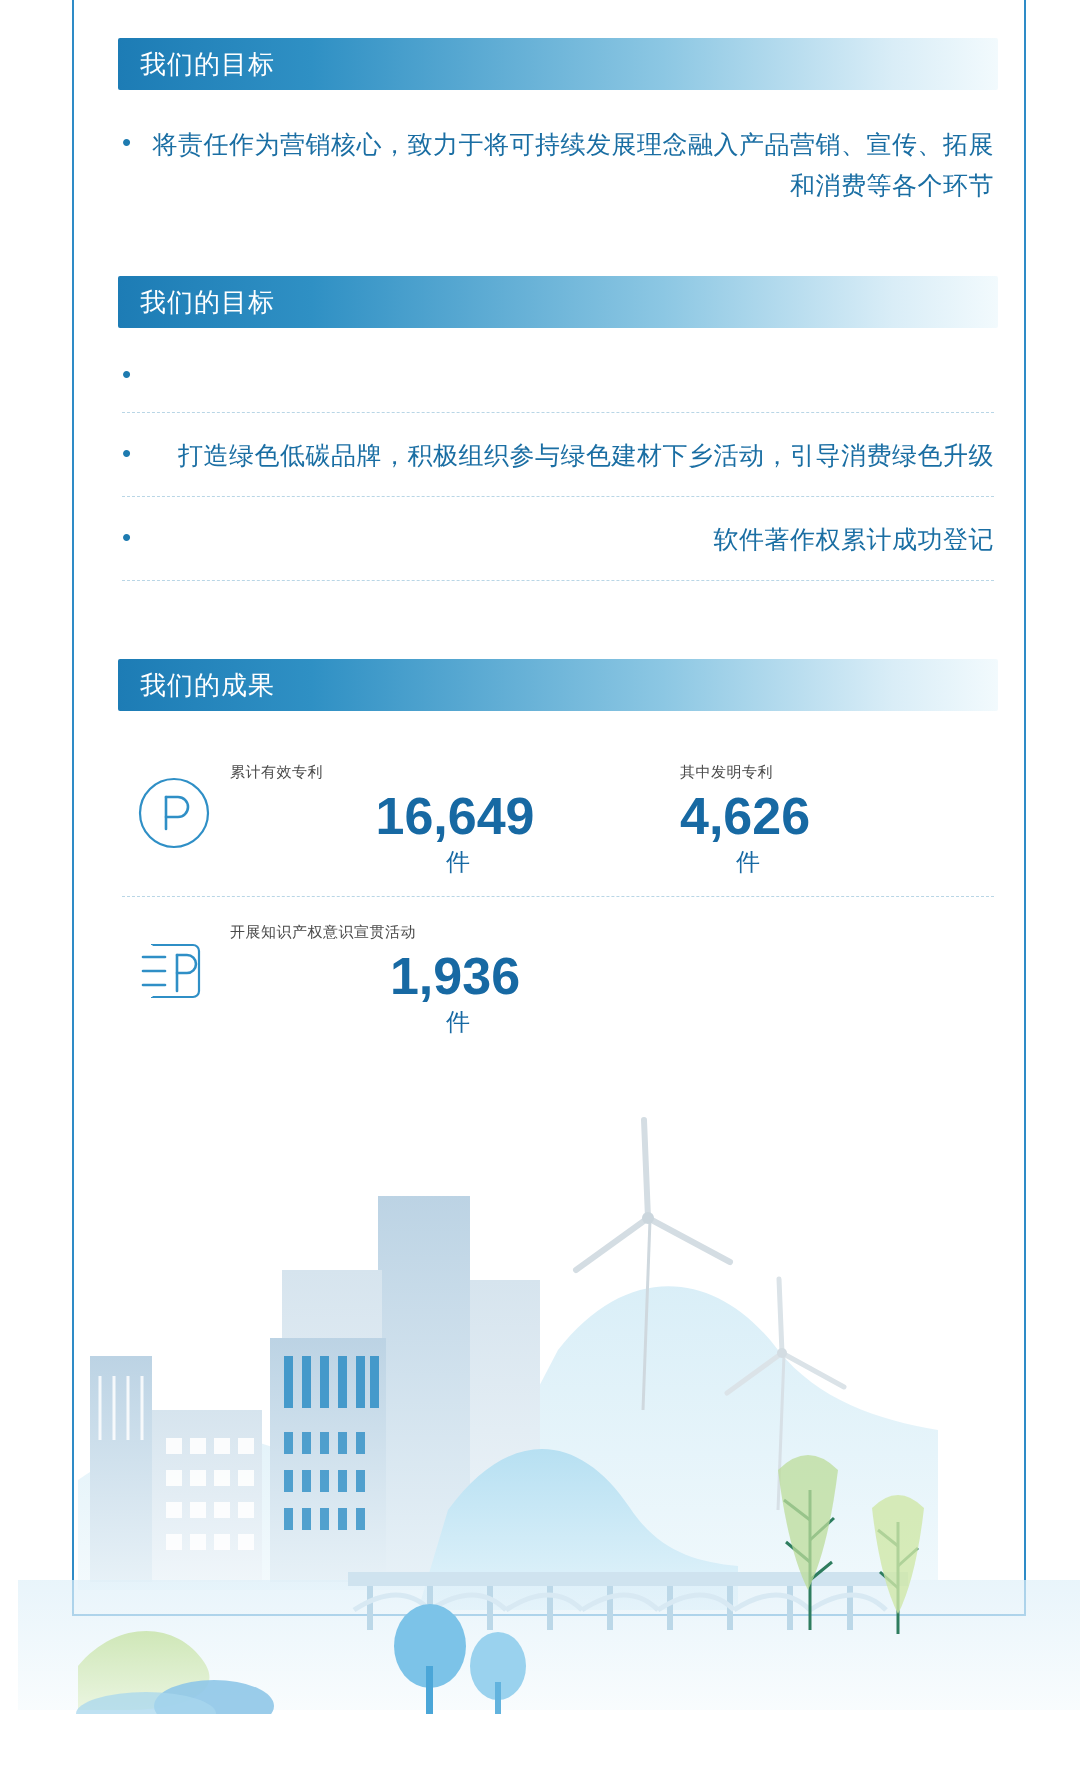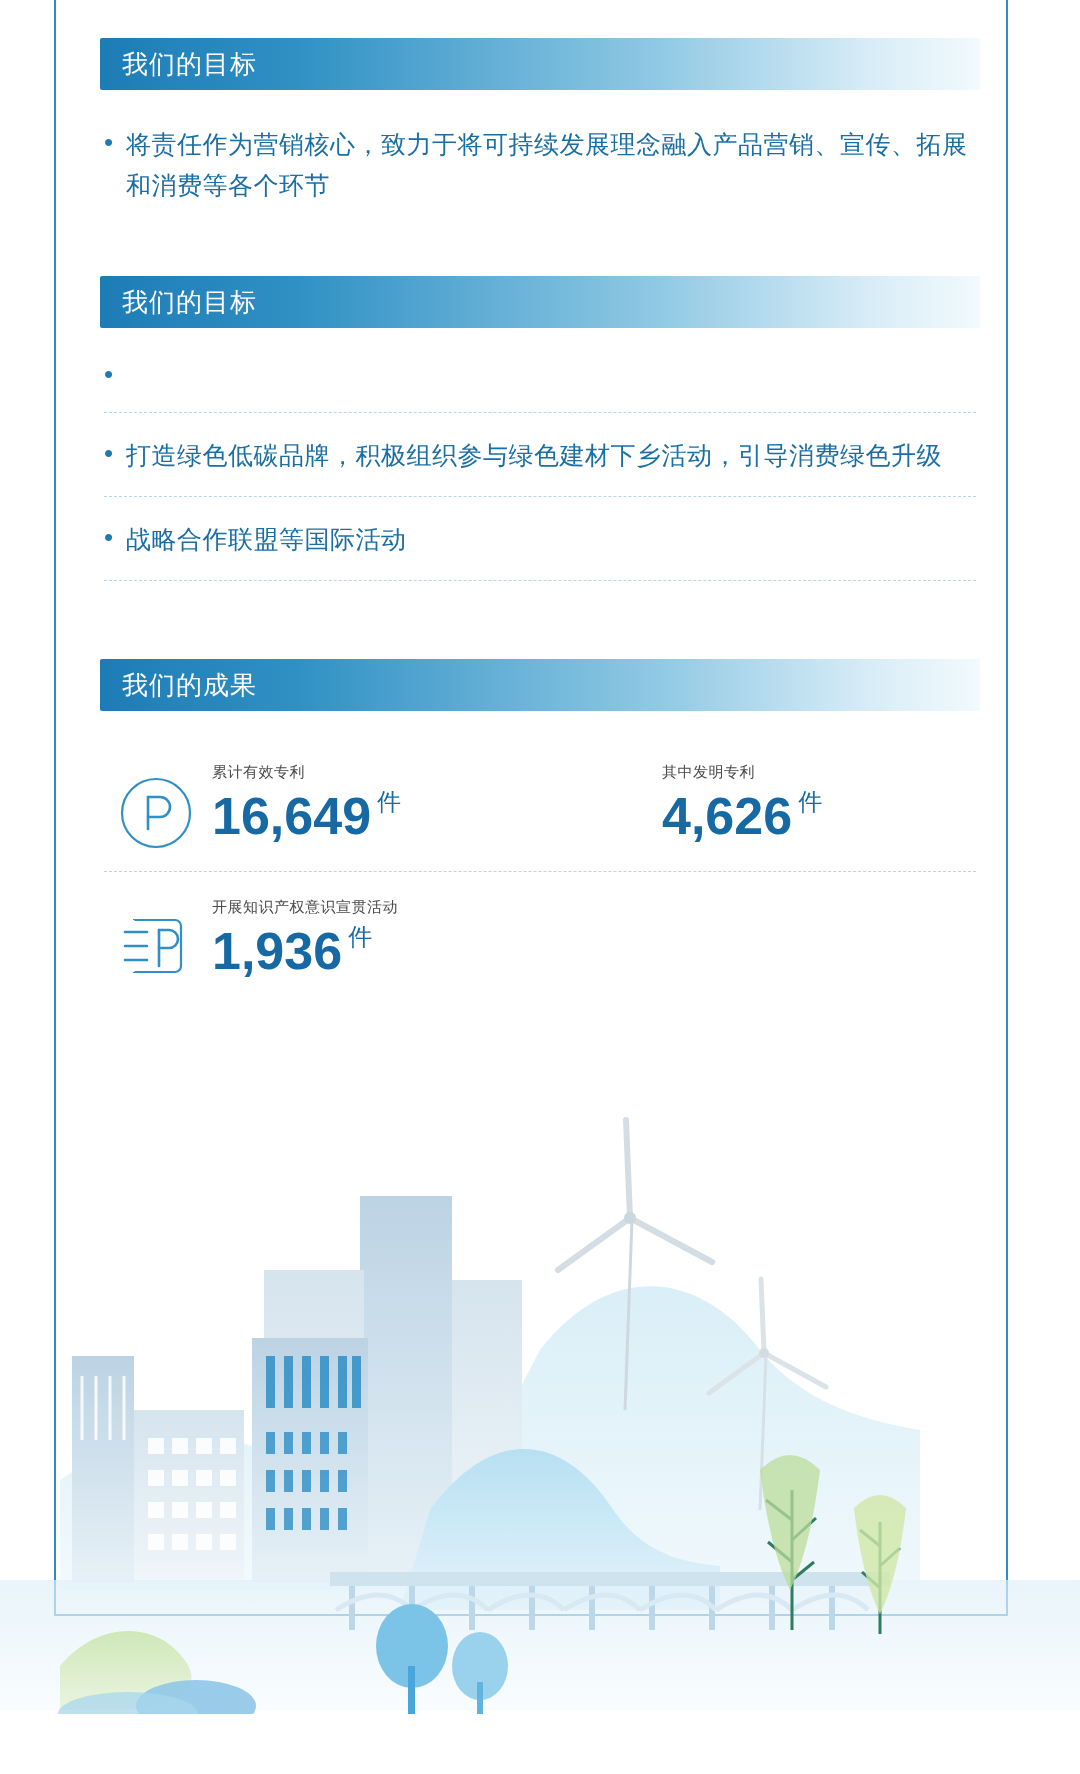--- a/index.html
+++ b/index.html
@@ -12,20 +12,21 @@
     background: #ffffff;
     font-family: "Liberation Sans", "DejaVu Sans", sans-serif;
     overflow: hidden;
     position: relative;
   }
 
   .page {
     position: absolute;
     inset: 0;
     background: #ffffff;
+    margin-left: 18px;
   }
 
   
   .frame-left {
     position: absolute;
     left: 54px;
     top: 0;
     width: 2px;
     height: 1616px;
     background: #2e8bc7;
@@ -87,20 +88,21 @@
     font-size: 26px;
     line-height: 36px;
     text-align: left;
   }
   .bullet-text {
     flex: 1 1 auto;
     color: #1a6ea3;
     font-size: 25px;
     line-height: 41px;
     letter-spacing: 0.5px;
+    text-align: right;
   }
   .dashed {
     border-bottom: 1px dashed #b9d6e6;
     margin: 0 4px;
   }
 
   
   .goals .bullet-row { padding-top: 26px; padding-bottom: 10px; }
 
   .measures { margin-top: 6px; }
@@ -129,22 +131,23 @@
   }
   .stat-col.first { width: 450px; }
   .stat-label {
     color: #4a4a4a;
     font-size: 15px;
     letter-spacing: 0.5px;
     margin-bottom: 4px;
   }
   .stat-value {
     display: flex;
-    align-items: flex-start;
+    align-items: center;
     color: #1769a3;
+    flex-direction: column;
   }
   .stat-num {
     font-size: 52px;
     font-weight: 700;
     letter-spacing: 0px;
   }
   .stat-unit {
     font-size: 24px;
     margin-left: 6px;
     color: #1769a3;
@@ -196,21 +199,21 @@
       <div class="dashed"></div>
 
       <div class="bullet-row">
         <span class="bullet-dot">•</span>
         <span class="bullet-text">打造绿色低碳品牌，积极组织参与绿色建材下乡活动，引导消费绿色升级</span>
       </div>
       <div class="dashed"></div>
 
       <div class="bullet-row">
         <span class="bullet-dot">•</span>
-        <span class="bullet-text">战略合作联盟等国际活动</span>
+        <span class="bullet-text">软件著作权累计成功登记</span>
       </div>
       <div class="dashed"></div>
     </div>
 
     <div style="height:78px"></div>
     <div class="bar">
       <span class="bar-label">我们的成果</span>
     </div>
 
     <div class="results-block">

